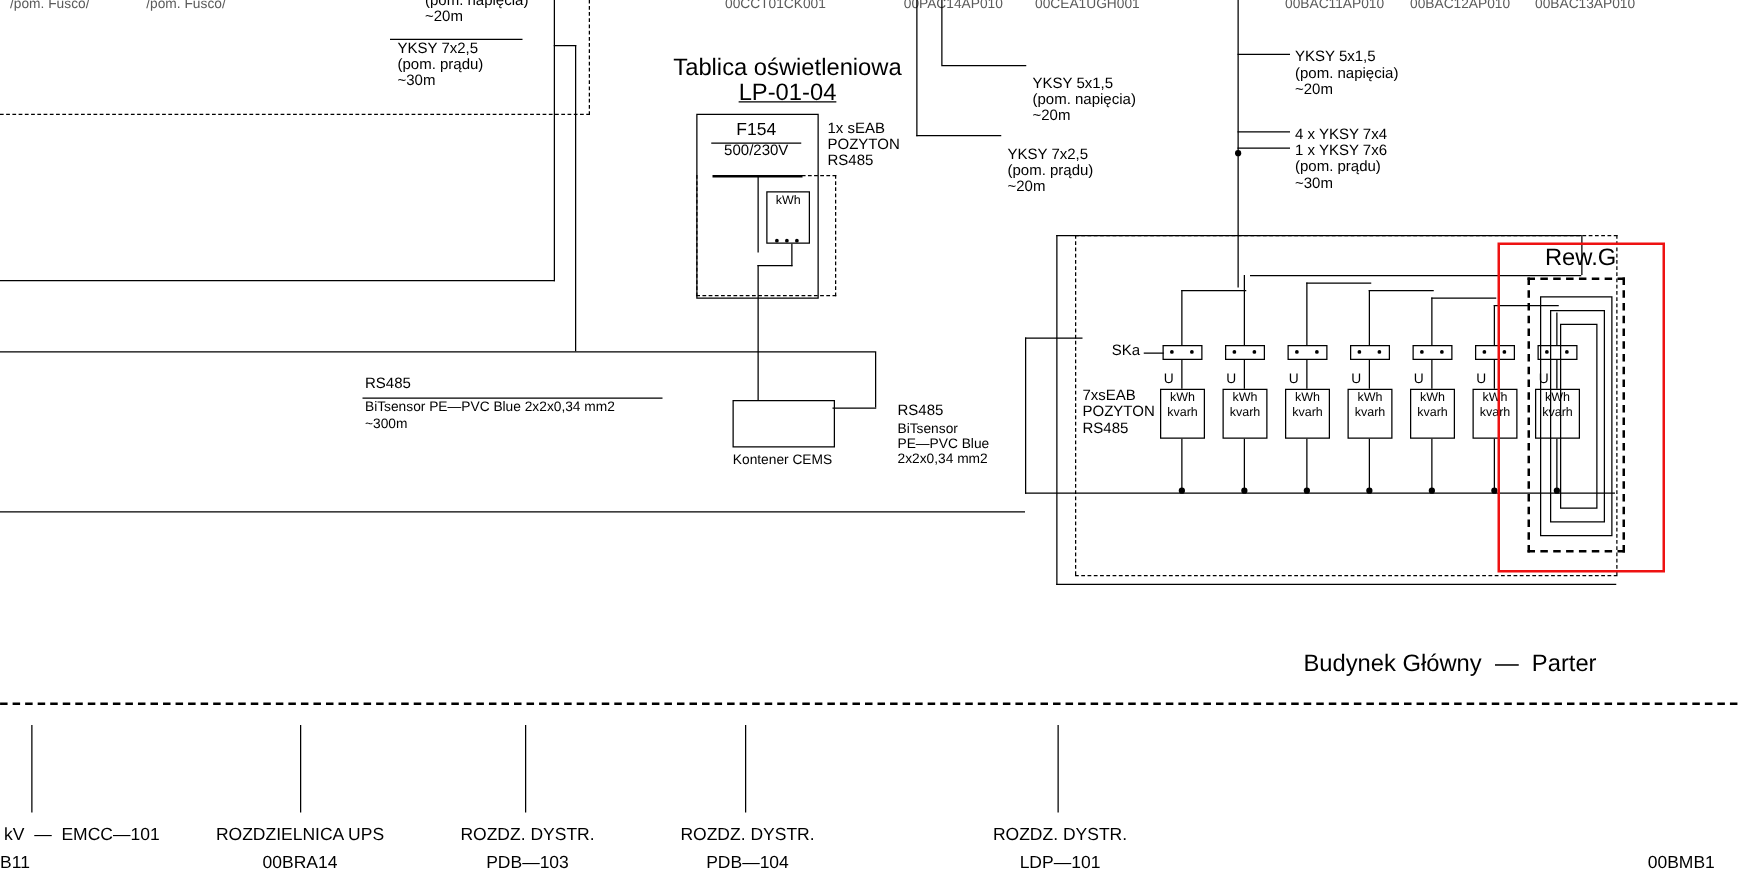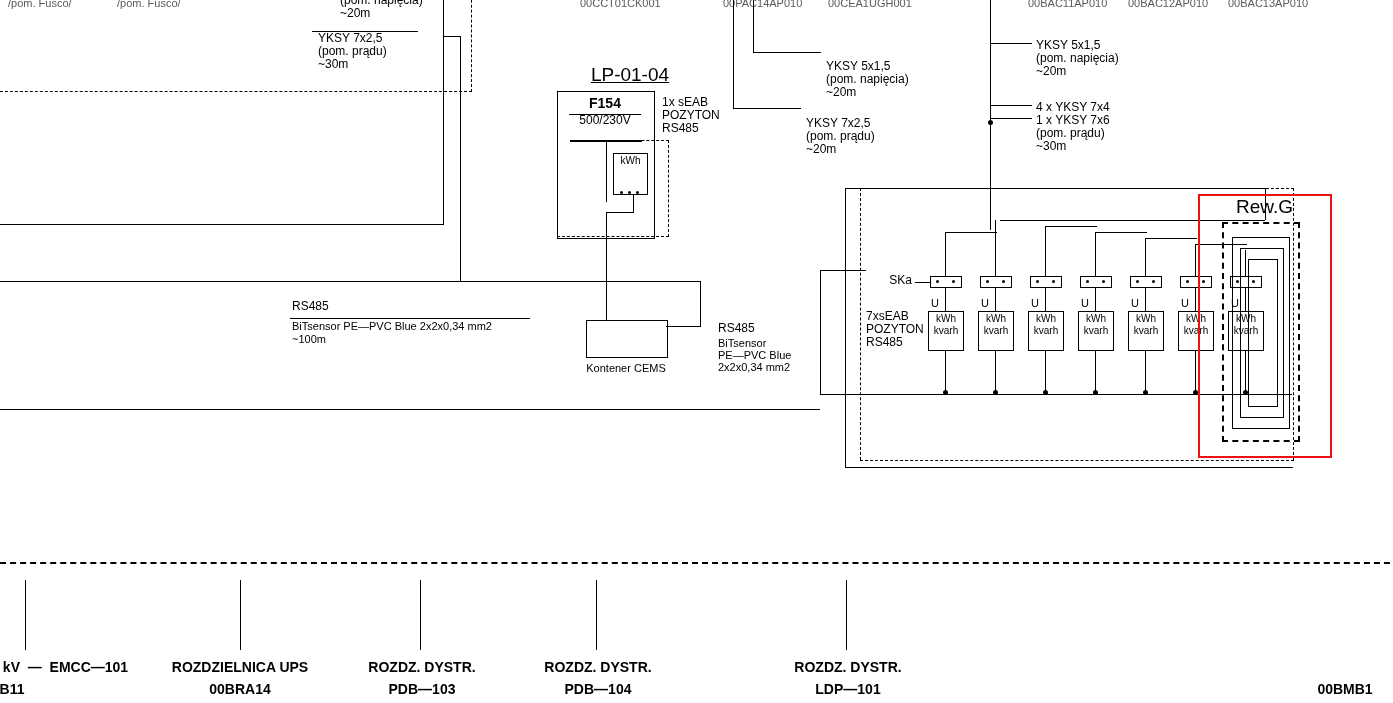--- a/index.html
+++ b/index.html
@@ -87,21 +87,21 @@
     border-radius: 50%;
   }
   .tinydot {
     position: absolute;
     width: 3px;
     height: 3px;
     background: #000;
     border-radius: 50%;
   }
   .bigtxt { font-size: 19px; }
-  .midtxt { font-size: 14px; font-weight: bold; }
+  .midtxt { font-size: 14px; }
   .smtxt { font-size: 12px; }
   .xstxt { font-size: 11px; }
   .toprow { font-size: 11px; color: #5a5a5a; }
 </style>
 </head>
 <body>
 
 <div id="sheet">
 
   <div class="lbl toprow l" style="left:8px;  top:-3px;">/pom. Fusco/</div>
@@ -126,22 +126,23 @@
   <div class="ln h" style="left:443px; top:36px; width:18px;"></div>
 
   <div class="lbl smtxt l" style="left:318px; top:32px;">YKSY 7x2,5</div>
   <div class="lbl smtxt l" style="left:318px; top:45px;">(pom. prądu)</div>
   <div class="lbl smtxt l" style="left:318px; top:58px;">~30m</div>
   <div class="ln h" style="left:312px; top:31px; width:106px;"></div>
 
   <div class="lbl smtxt l" style="left:292px; top:300px;">RS485</div>
   <div class="ln h" style="left:290px; top:318px; width:240px;"></div>
   <div class="lbl xstxt l" style="left:292px; top:320px;">BiTsensor PE—PVC Blue 2x2x0,34 mm2</div>
-  <div class="lbl xstxt l" style="left:292px; top:333px;">~100m</div>
-
+  <div class="lbl xstxt l" style="left:292px; top:333px;">~300m</div>
+
+  <div class="lbl bigtxt c" style="left:470px; top:44px; width:320px;">Tablica oświetleniowa</div>
   <div class="lbl bigtxt c" style="left:470px; top:64px; width:320px;text-decoration:underline;">LP-01-04</div>
 
   <div class="solidbox" style="left:557px; top:91px; width:96px; height:146px;"></div>
 
   <div class="dash-v" style="left:557px; top:140px; height:97px;"></div>
   <div class="dash-h" style="left:557px; top:236px; width:112px;"></div>
   <div class="dash-v" style="left:668px; top:140px; height:97px;"></div>
   <div class="dash-h" style="left:612px; top:140px; width:57px;"></div>
 
   <div class="lbl midtxt c" style="left:557px; top:96px; width:96px;">F154</div>
@@ -327,20 +328,21 @@
 
   <div class="redbox" style="left:1198px; top:194px; width:130px; height:260px;"></div>
   <div class="lbl bigtxt r" style="left:1180px; top:196px; width:113px;">Rew.G</div>
 
   <div class="dashbox2" style="left:1222px; top:222px; width:74px; height:216px;"></div>
   <div class="solidbox" style="left:1232px; top:237px; width:56px; height:190px;"></div>
   <div class="solidbox" style="left:1240px; top:248px; width:42px; height:168px;"></div>
   <div class="solidbox" style="left:1248px; top:259px; width:28px; height:146px;"></div>
 
 
+  <div class="lbl c" style="left:1000px; top:521px; width:320px; font-size:19px;">Budynek Główny  —  Parter</div>
 
   <div class="dash-h" style="left:-20px; top:562px; width:1430px; border-top-width:2px;"></div>
 
   <div class="lbl midtxt c" style="left:-22px; top:660px; width:175px;">kV  —  EMCC—101</div>
   <div class="lbl midtxt c" style="left:-48px; top:682px; width:120px;">B11</div>
 
   <div class="lbl midtxt c" style="left:160px; top:660px; width:160px;">ROZDZIELNICA UPS</div>
   <div class="lbl midtxt c" style="left:160px; top:682px; width:160px;">00BRA14</div>
 
   <div class="lbl midtxt c" style="left:352px; top:660px; width:140px;">ROZDZ. DYSTR.</div>

